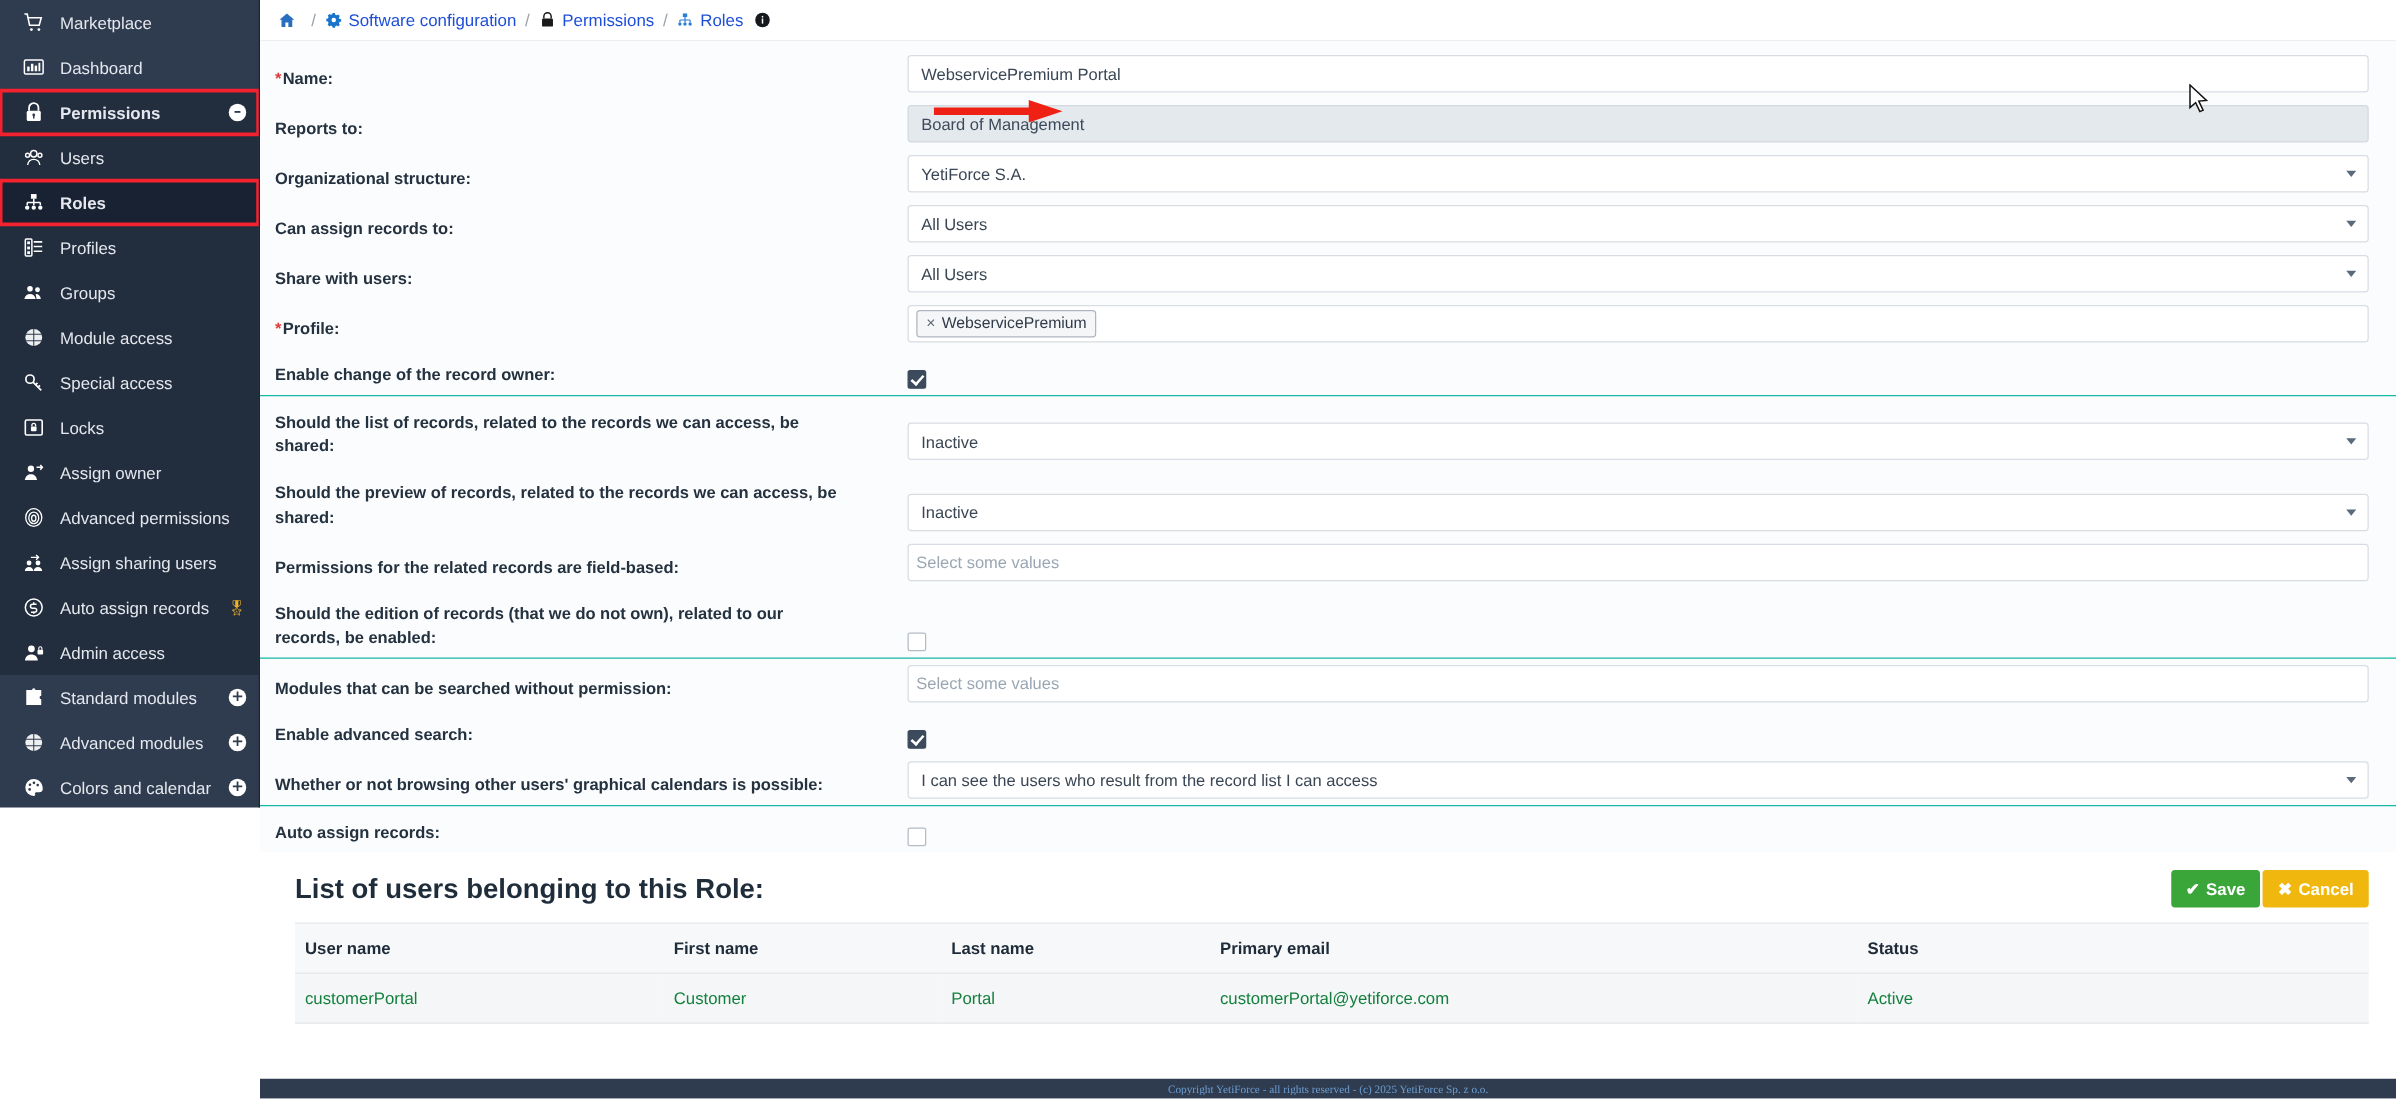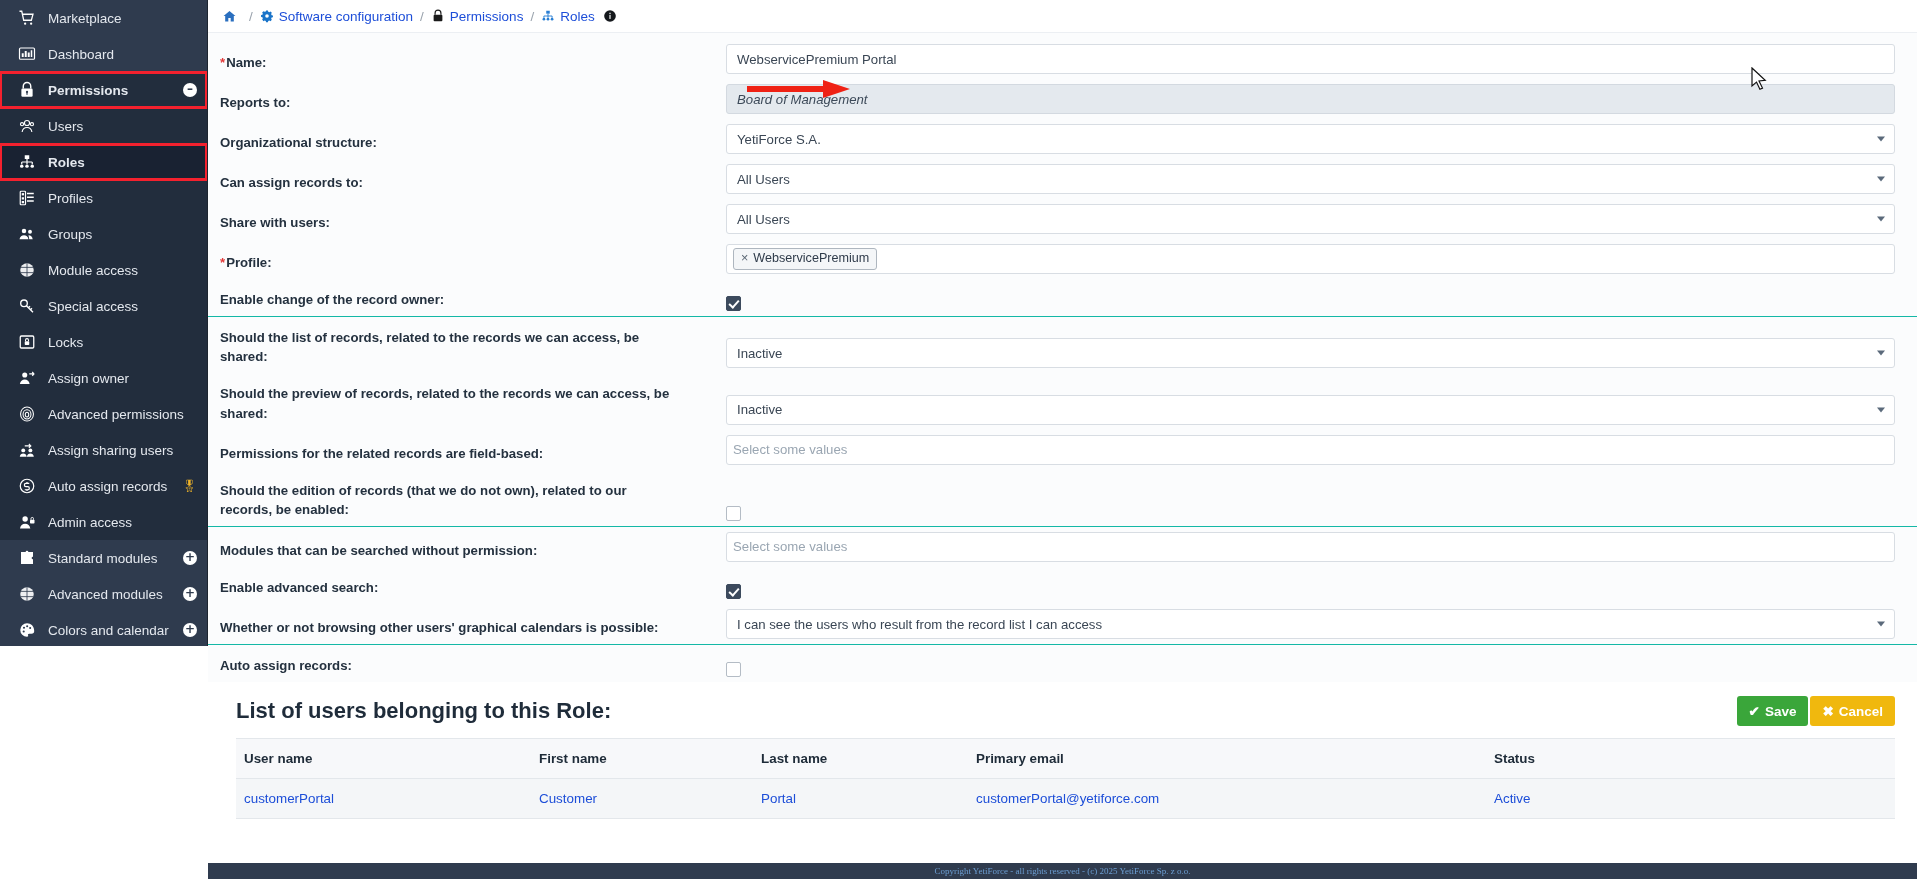--- a/index.html
+++ b/index.html
@@ -128,21 +128,21 @@
     border: 1px solid #d8dde3;
     border-radius: 3px;
     background: #ffffff;
     font-size: 13.2px;
     color: #3a4654;
     padding: 0 10px;
     display: flex;
     align-items: center;
     font-family: "Liberation Sans", sans-serif;
   }
-  .inp.readonly { background: #e4e9ee; border-color: #d3d9e0; color: #3d4a59; font-style: italic; }
+  .inp.readonly { background: #e4e9ee; border-color: #d3d9e0; color: #3d4a59; }
   .sel { position: relative; padding-right: 26px; }
   .caret {
     position: absolute;
     right: 9px; top: 50%;
     transform: translateY(-50%);
     width: 0; height: 0;
     border-left: 4.5px solid transparent;
     border-right: 4.5px solid transparent;
     border-top: 5px solid #5b6a7b;
   }
@@ -237,21 +237,21 @@
     text-align: left;
     font-weight: bold;
     color: #1e2b38;
     padding: 12px 8px;
     background: #f7f8fa;
     border-top: 1px solid #e3e7eb;
     border-bottom: 1px solid #e3e7eb;
   }
   table.users td {
     padding: 12px 8px;
-    color: #1d4ed8;
+    color: #15803d;
     background: #f4f6f8;
     border-bottom: 1px solid #e3e7eb;
   }
   .col1 { width: 295px; }
   .col2 { width: 222px; }
   .col3 { width: 215px; }
   .col4 { width: 518px; }
 
   .footerbar {
     position: absolute;

